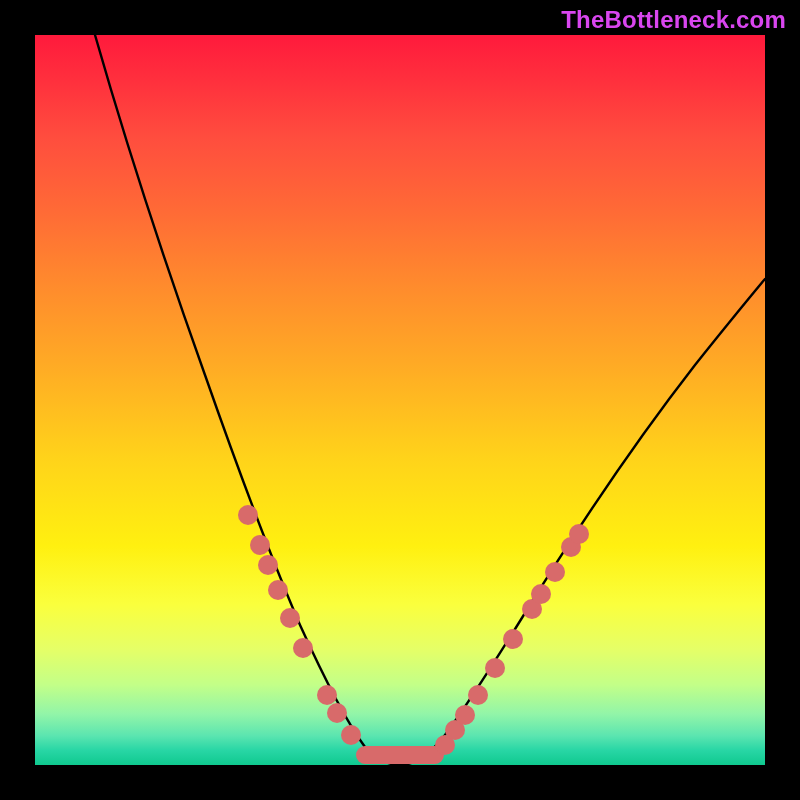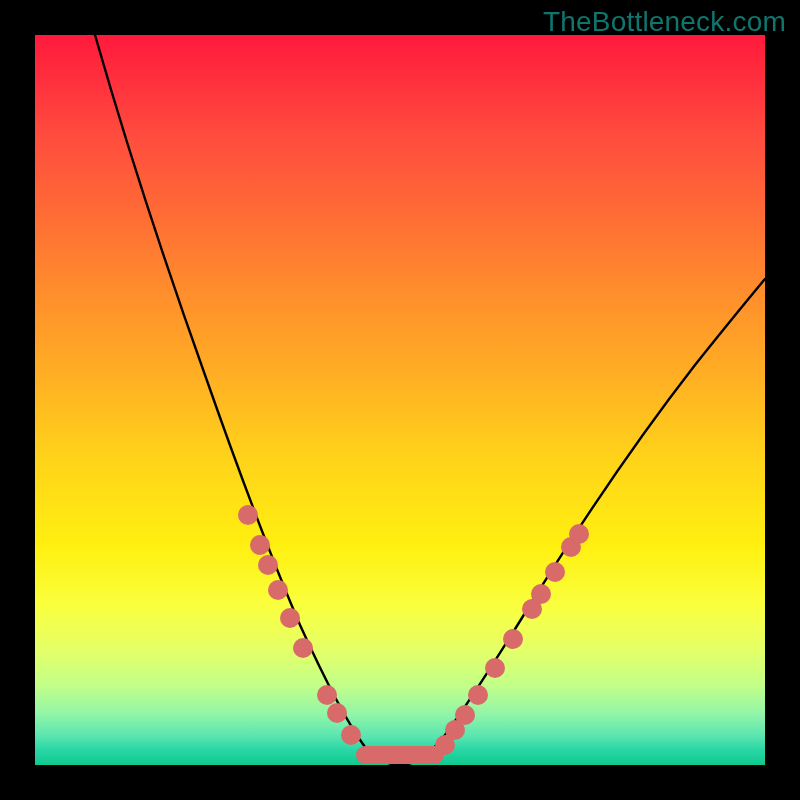--- a/index.html
+++ b/index.html
@@ -41,23 +41,23 @@
       #92f5a8 93%,
       #5be5b0 96%,
       #28d6a5 98%,
       #0fc98f 100%
     );
   }
   .watermark {
     position: absolute;
     top: 6px;
     right: 14px;
-    color: #0f766e;
-    font-size: 28px;
-    font-weight: 400;
+    color: #d946ef;
+    font-size: 24px;
+    font-weight: 700;
     letter-spacing: 0.2px;
     user-select: none;
   }
   svg.overlay {
     position: absolute;
     left: 0;
     top: 0;
     width: 730px;
     height: 730px;
   }

